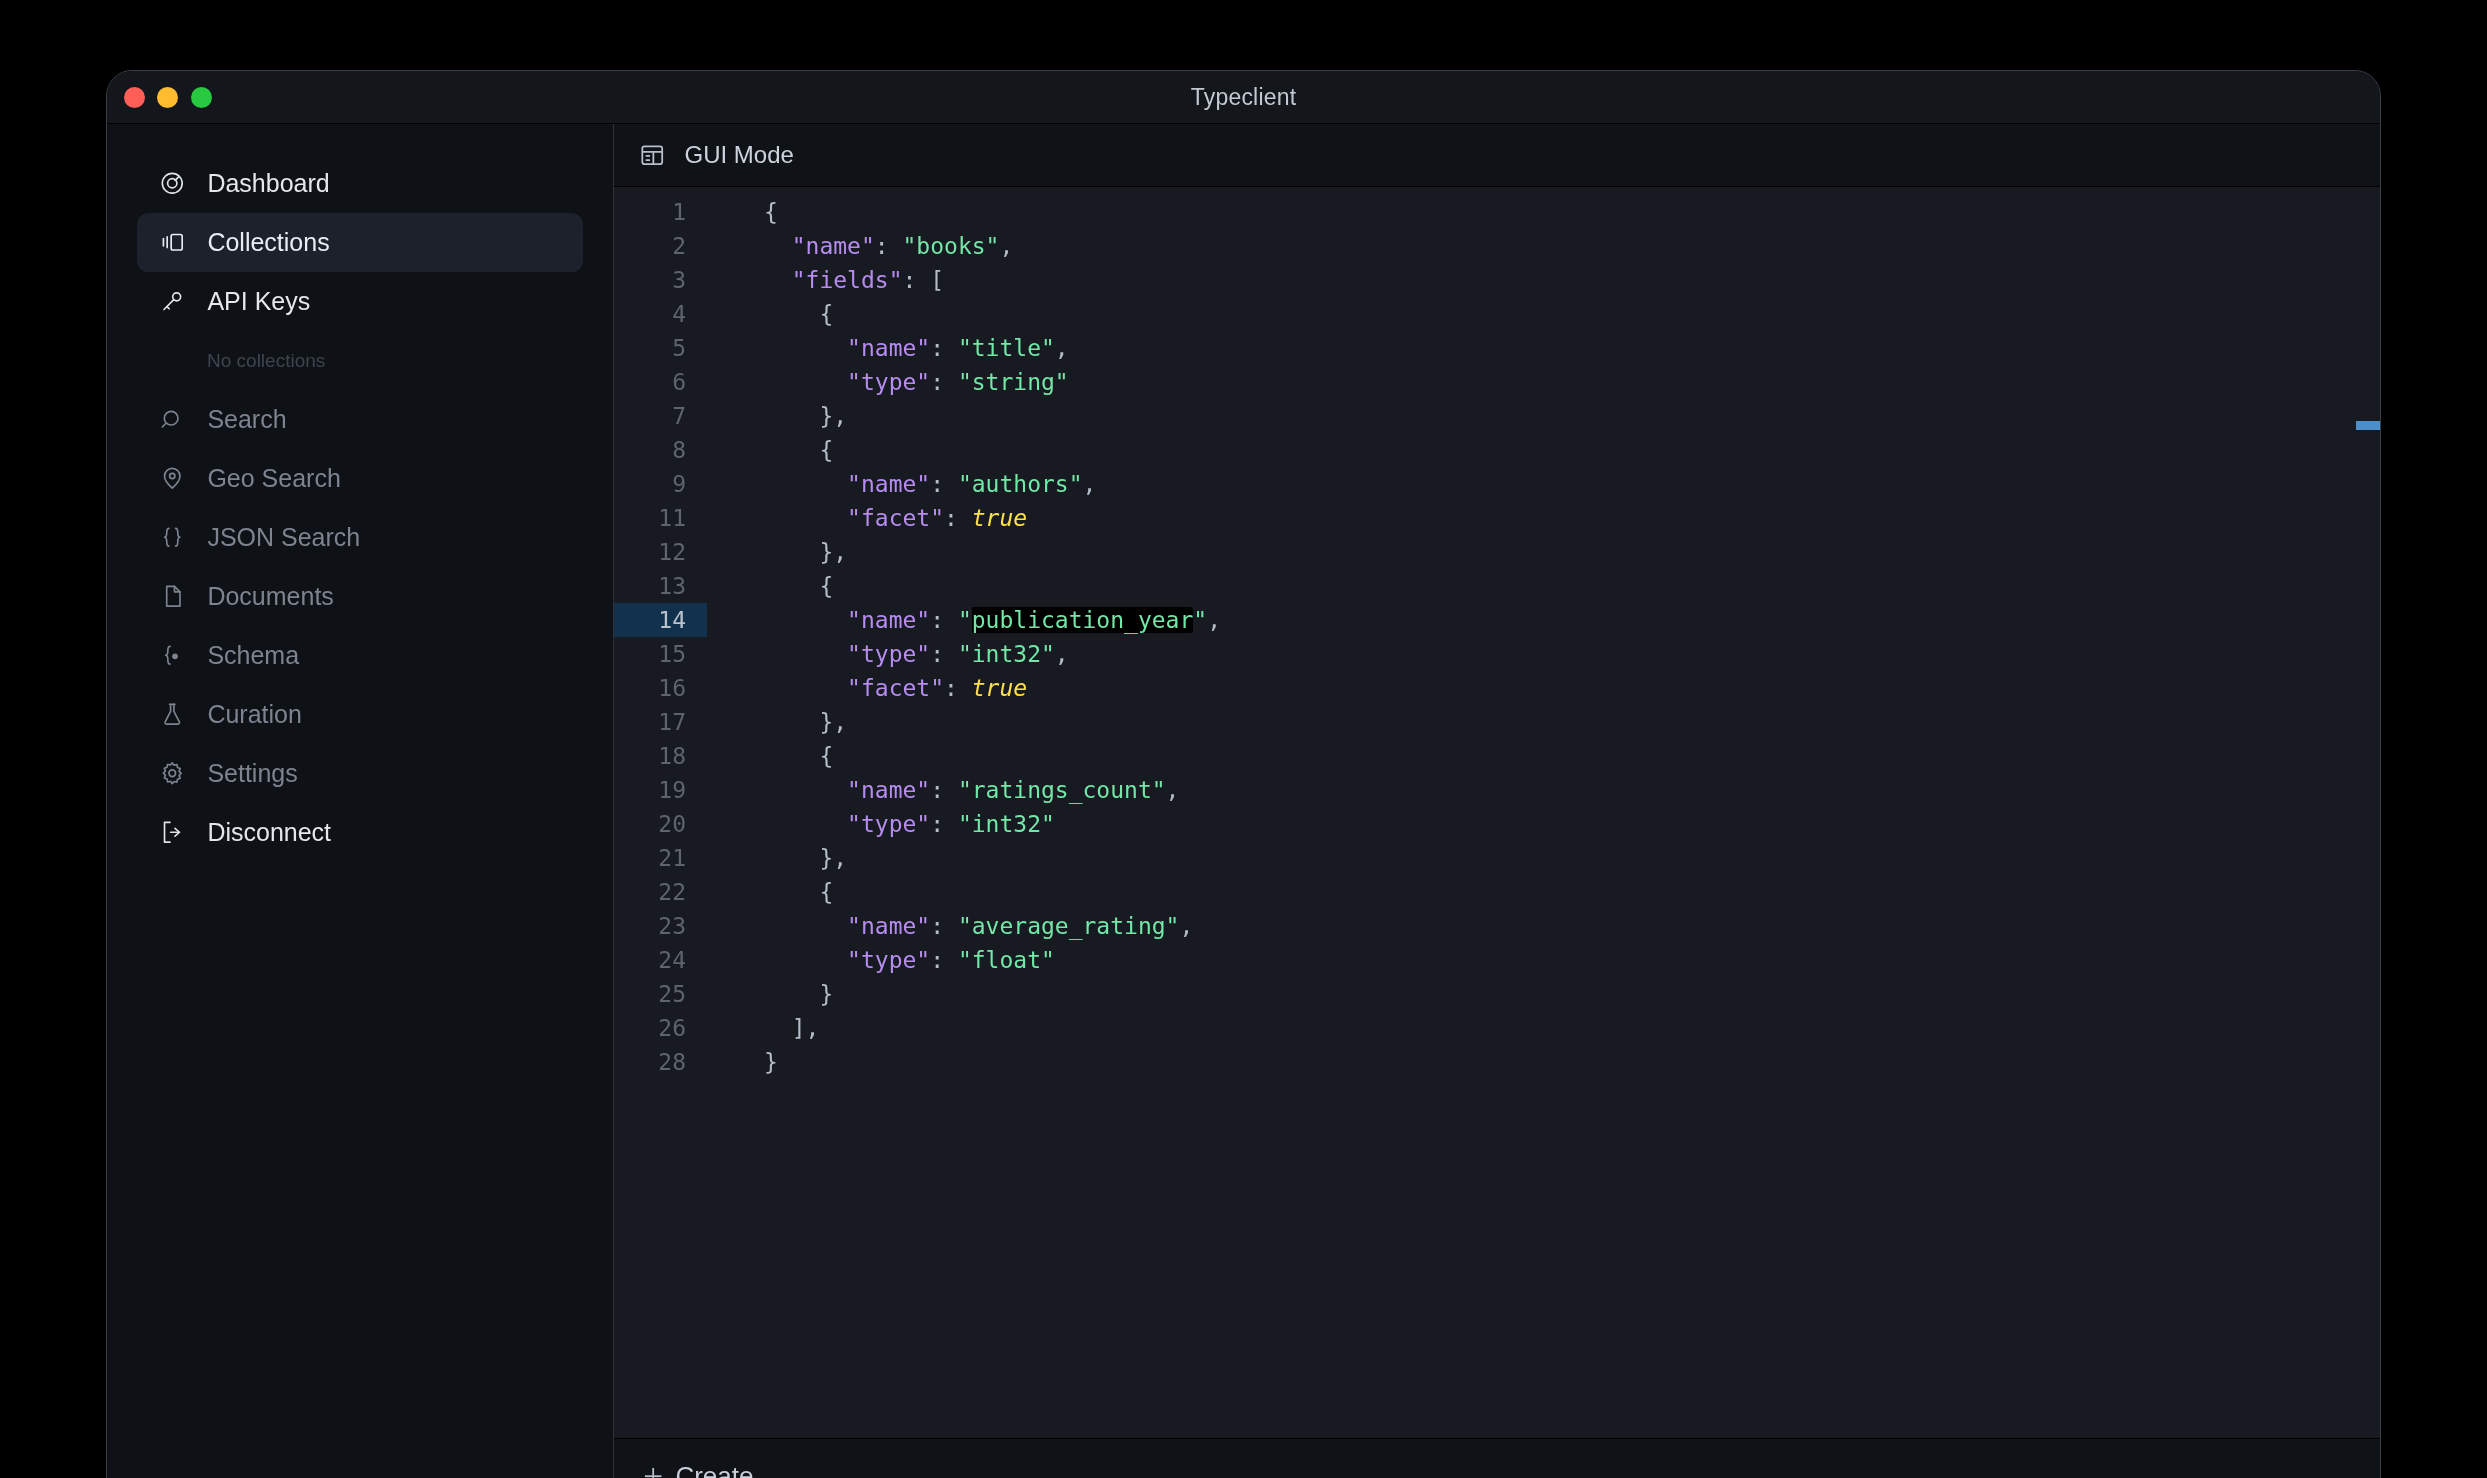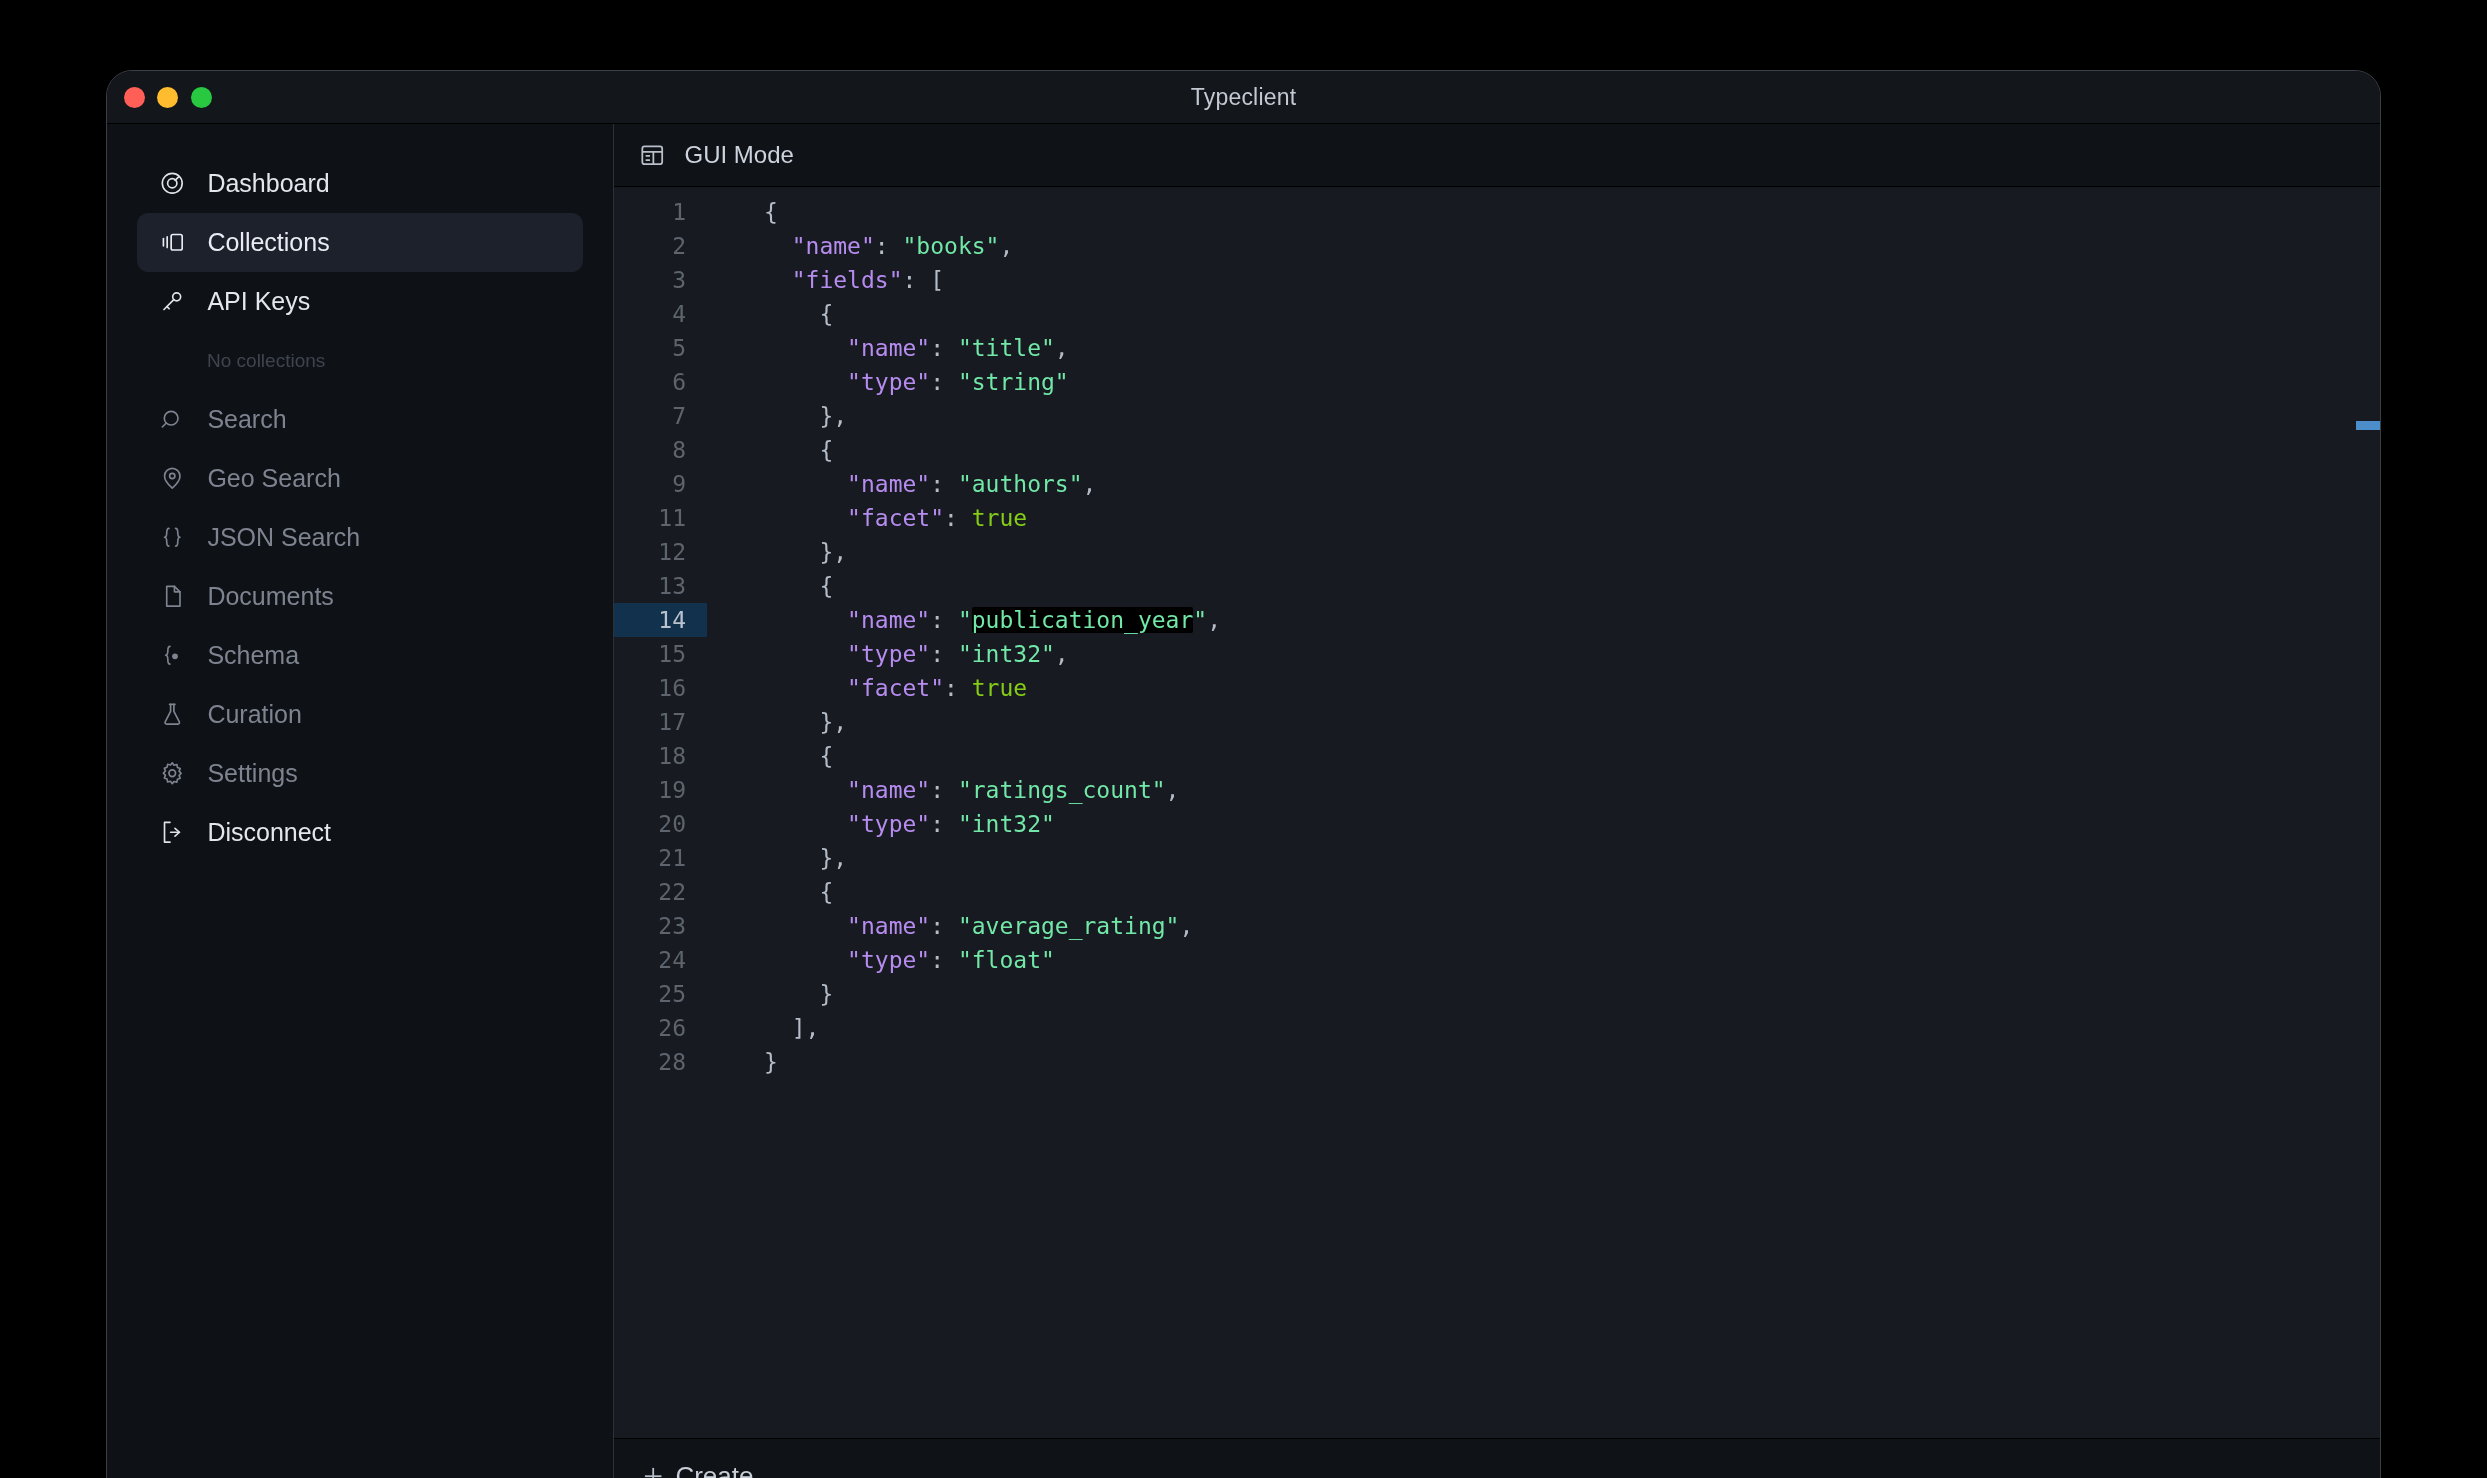--- a/index.html
+++ b/index.html
@@ -137,21 +137,21 @@
     color: #5d646e;
     height: 100%;
     display: flex;
     align-items: center;
     justify-content: flex-end;
   }
   .code-row.hl .ln { background: #12314c; color: #b9c2cd; }
   .code-txt { padding-left: 57px; }
   .tok-key  { color: #b78cf0; }
   .tok-str  { color: #72e8a8; }
-  .tok-bool { color: #84cc16; }
+  .tok-bool { color: #fde047; font-style: italic; }
   .tok-pun  { color: #b4bcc7; }
   .sel      { background: #000000; border-radius: 1.9px; }
 
   
   #overview-marker {
     position: absolute;
     right: 0;
     top: 234px;
     width: 24px; height: 8.5px;
     background: #4b8ec9;

